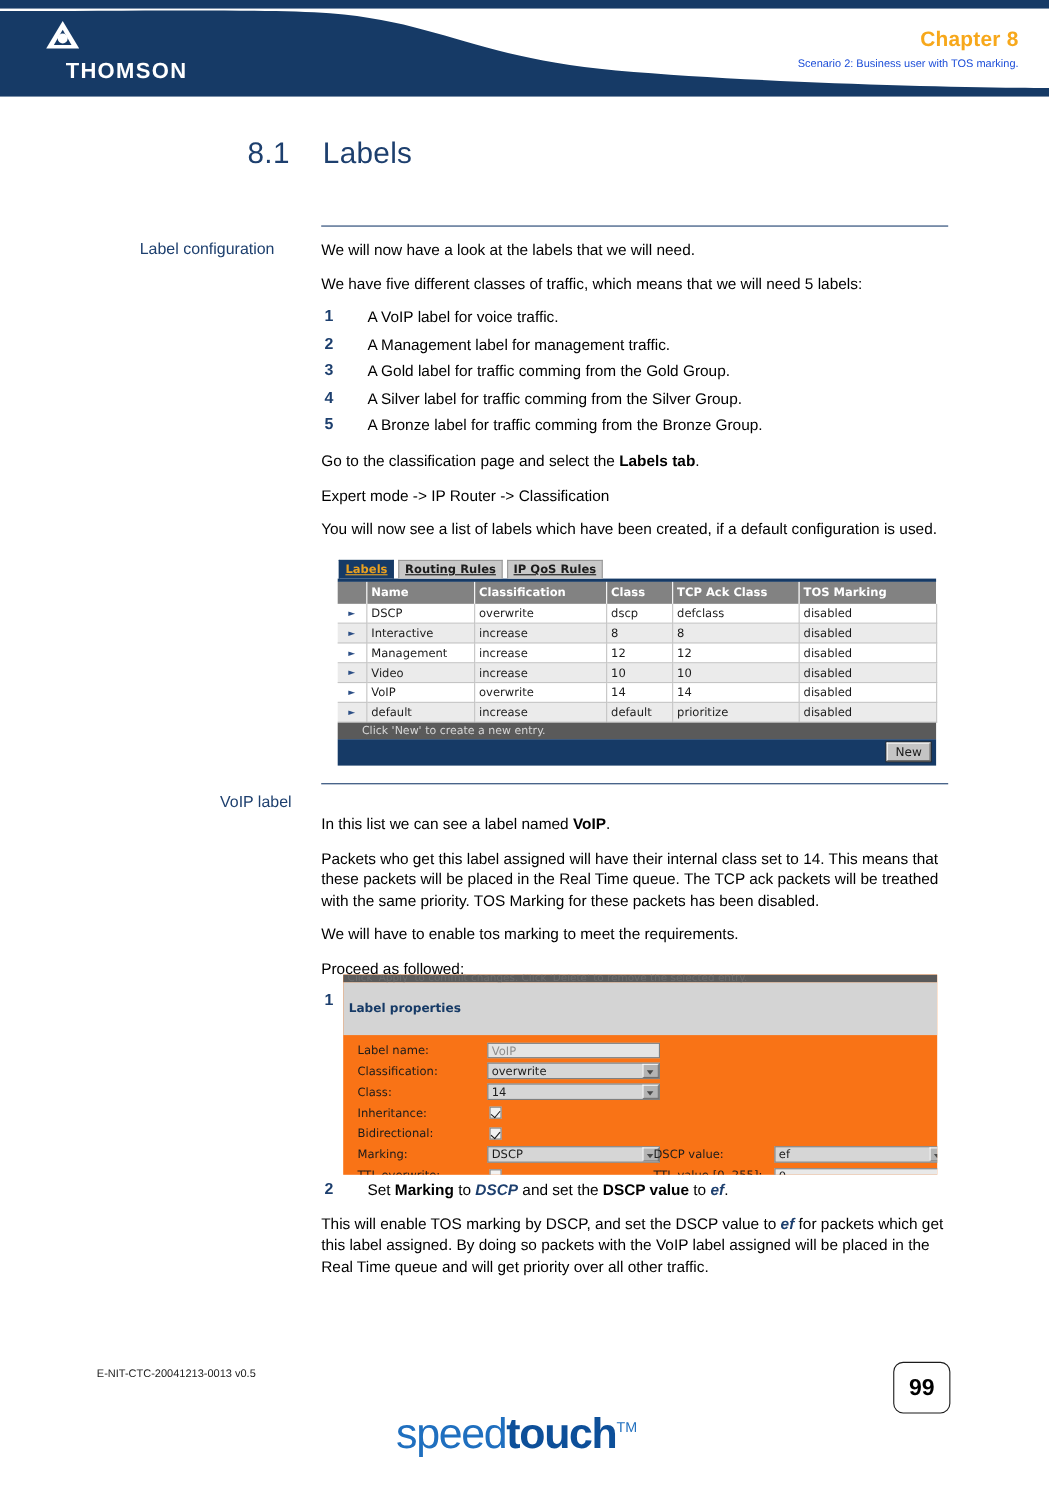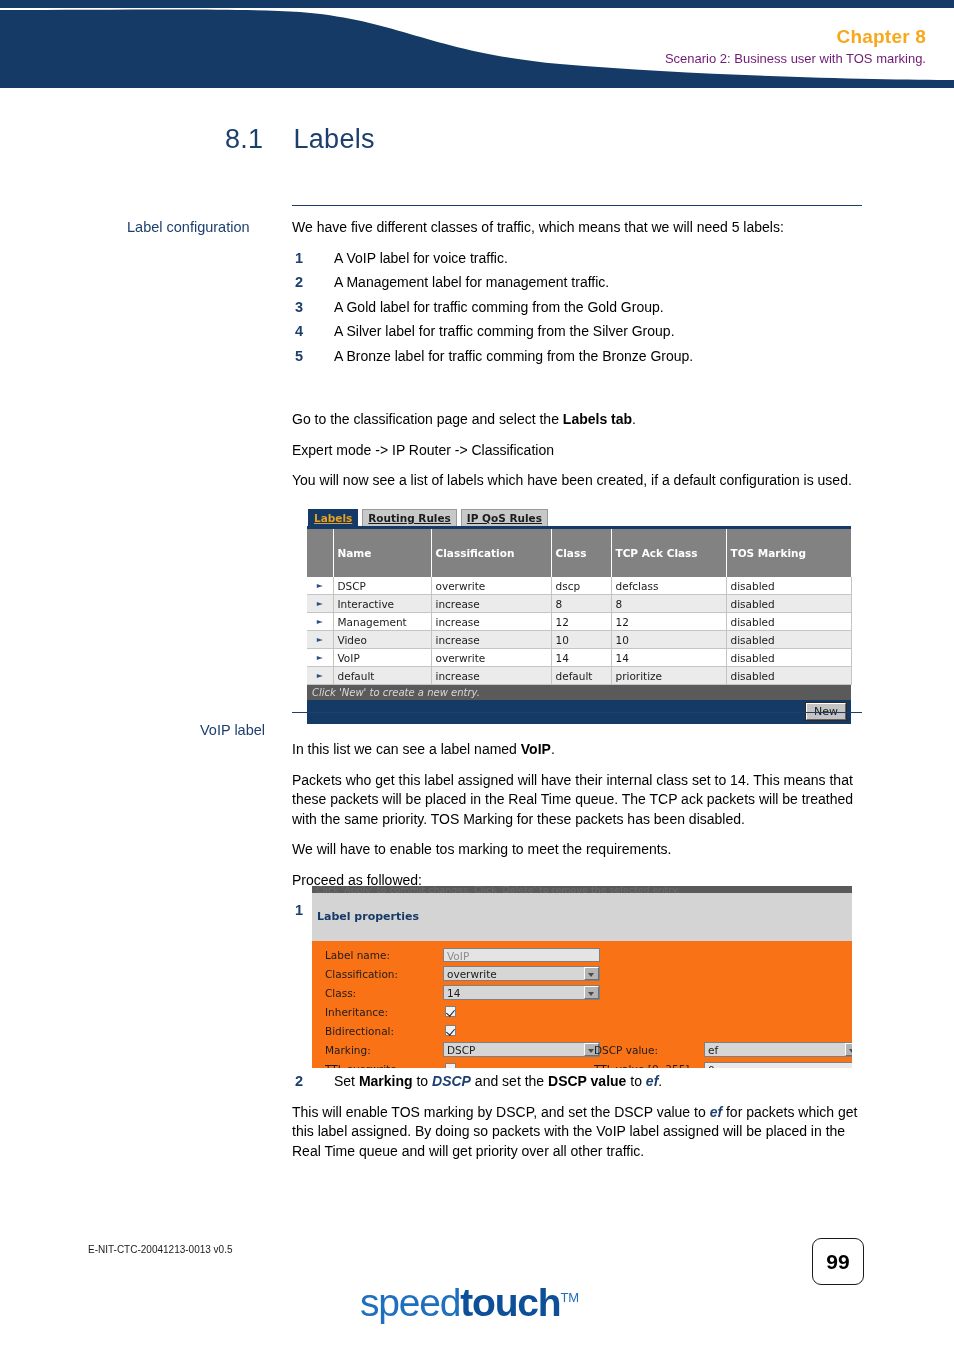--- a/index.html
+++ b/index.html
@@ -51,22 +51,22 @@
     z-index: 3;
   }
   .chapter-title {
     font-size: 19px;
     font-weight: bold;
     color: #f7a81b;
     letter-spacing: 0.2px;
     line-height: 22px;
   }
   .chapter-sub {
-    font-size: 13px;
-    color: #701a75;
+    font-size: 10px;
+    color: #1d4ed8;
     margin-top: 3px;
     line-height: 16px;
     margin-left: 20px;
   }
 
   
   .section-title {
     position: absolute;
     left: 225px; top: 124px;
     font-size: 27px;
@@ -159,21 +159,21 @@
     width: 100%;
     border-collapse: collapse;
     table-layout: fixed;
   }
   .ui-table th {
     background: #828282;
     color: #ffffff;
     font-size: 10.5px;
     font-weight: bold;
     text-align: left;
-    padding: 17px 4px;
+    padding: 3px 4px;
     height: 14px;
     border-right: 1px solid #ffffff;
     white-space: nowrap;
   }
   .ui-table td {
     font-size: 10.5px;
     color: #1b1b1b;
     padding: 1px 4px;
     height: 15px;
     border-right: 1px solid #c4c4c4;
@@ -184,26 +184,25 @@
   .ui-table tr.even td { background: #ebebeb; }
   .ui-table td.arrow {
     text-align: center;
     color: #2c4f86;
     font-size: 8px;
   }
   .ui-status {
     background: #5a5a5a;
     color: #d8d8d8;
     font-size: 10px;
-    padding: 1px 5px;
+    padding: 1px 22px;
     height: 13px;
     line-height: 13px;
     white-space: nowrap;
     overflow: hidden;
-    font-style: italic;
   }
   .ui-footer {
     background: #163a66;
     height: 24px;
     position: relative;
   }
   .ui-btn {
     position: absolute;
     right: 5px; top: 3px;
     background: #c4c4c4;
@@ -376,35 +375,45 @@
     <rect x="0" y="0" width="954" height="88" fill="#ffffff"></rect>
     <path d="M0,0 L954,0 L954,8 L0,8 Z" fill="#163a66"></path>
     <path d="M0,8 L954,8 L954,10 L0,10 Z" fill="#ffffff"></path>
     <path d="M0,10 L380,10 C500,10 520,78 760,82 L954,84 L954,88 L0,88 Z" fill="#ffffff"></path>
     <path d="M0,10 L380,10 C470,10 500,60 700,74 C800,80 900,82 954,83 L954,88 L0,88 Z" fill="#ffffff"></path>
     <path d="M0,10 L360,10 C460,12 470,66 700,76 L954,82 L954,88 L0,88 L0,10 Z" fill="#ffffff"></path>
     <path d="M0,10 L954,10 L954,78 C860,78 700,76 560,60 C430,45 400,22 300,14 C230,9 120,10 0,10 Z" fill="#ffffff" opacity="0"></path>
     <path d="M0,10 L350,10 C450,10 460,62 690,72 C790,76 900,78 954,78 L954,88 L0,88 Z" fill="#ffffff" opacity="0"></path>
     <path d="M0,10 L0,88 L954,88 L954,80 C880,80 700,76 560,64 C430,52 400,20 300,12 C240,8 120,10 0,10 Z" fill="#163a66"></path>
   </svg>
+  <div class="thomson-logo">
+    <svg class="thomson-mark" viewBox="0 0 34 30">
+      <path d="M17 1 L32 26 L2 26 Z" fill="#ffffff"></path>
+      <path d="M17 9 L25 23 L9 23 Z" fill="#163a66"></path>
+      <circle cx="17" cy="17" r="4.5" fill="#ffffff"></circle>
+      <path d="M2 26 L12 10 L17 17 Z" fill="#163a66" opacity="0"></path>
+    </svg>
+    <div class="thomson-word">THOMSON</div>
+  </div>
   <div class="header-right">
     <div class="chapter-title">Chapter 8</div>
     <div class="chapter-sub">Scenario 2: Business user with TOS marking.</div>
   </div>
 </div>
 
 <div class="section-title">
   <span class="num">8.1</span><span>Labels</span>
 </div>
 
 <div class="rule" style="top:205px;"></div>
 
 <div class="side-label" style="left:127px; top:218px; width:160px;">Label configuration</div>
 
 <div class="body-col" style="top:218px;">
+  <p>We will now have a look at the labels that we will need.</p>
   <p>We have five different classes of traffic, which means that we will need 5 labels:</p>
   <ul class="numlist">
     <li><span class="n">1</span><span>A VoIP label for voice traffic.</span></li>
     <li><span class="n">2</span><span>A Management label for management traffic.</span></li>
     <li><span class="n">3</span><span>A Gold label for traffic comming from the Gold Group.</span></li>
     <li><span class="n">4</span><span>A Silver label for traffic comming from the Silver Group.</span></li>
     <li><span class="n">5</span><span>A Bronze label for traffic comming from the Bronze Group.</span></li>
   </ul>
 </div>
 

